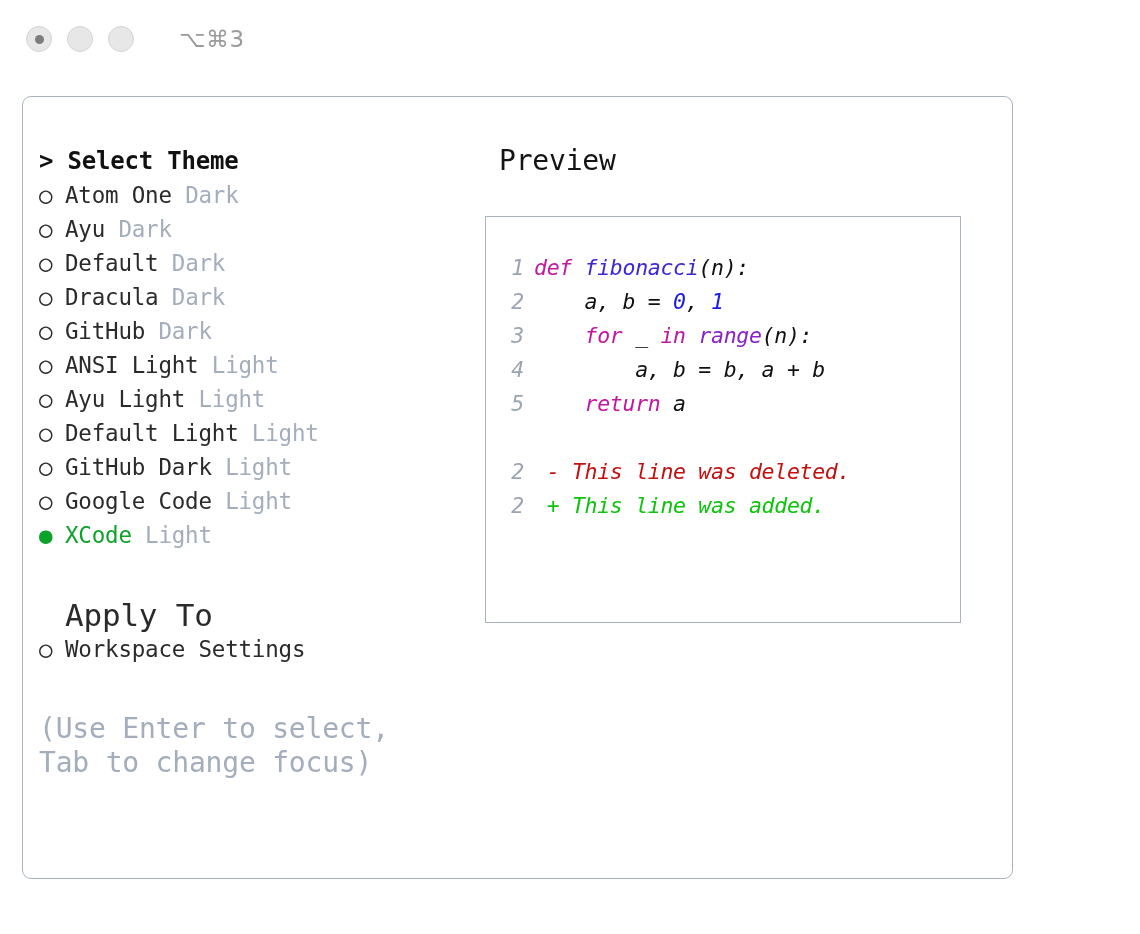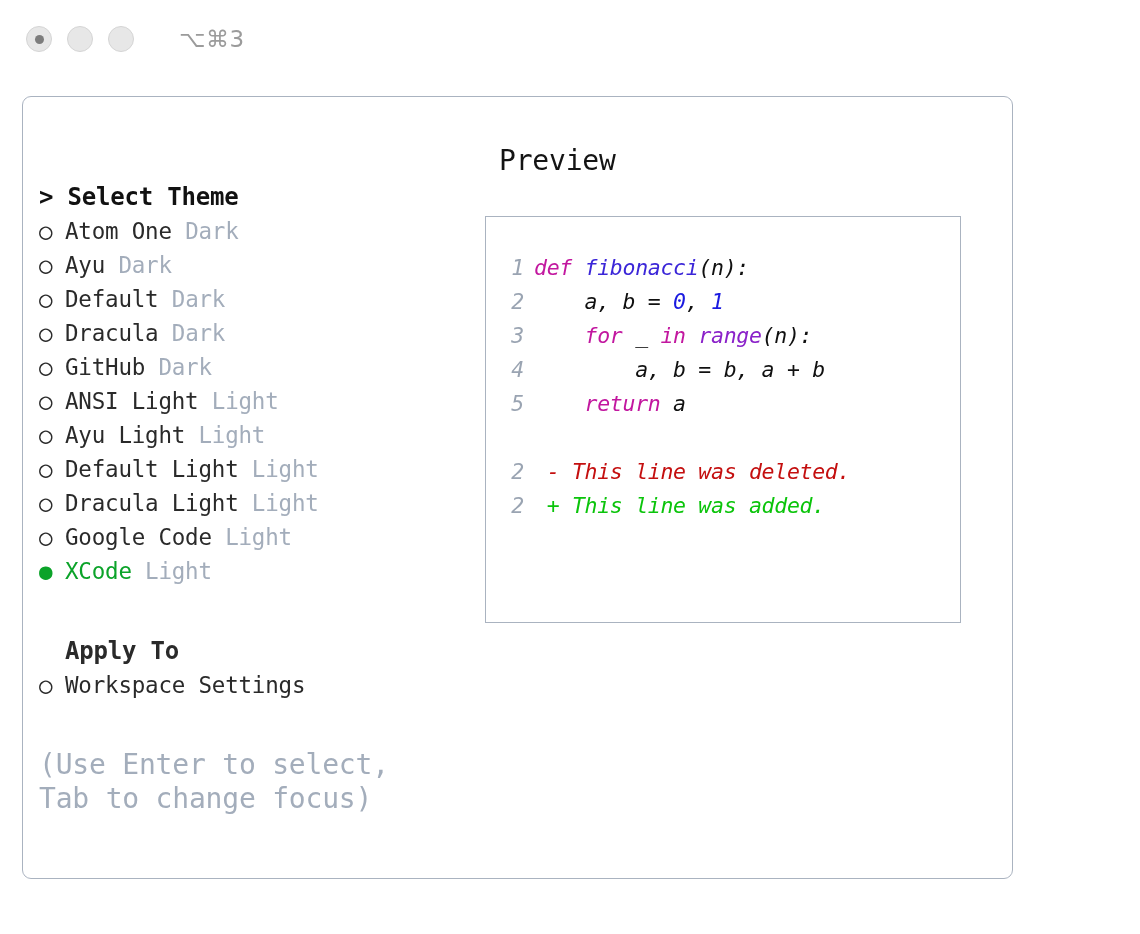--- a/index.html
+++ b/index.html
@@ -91,48 +91,46 @@
     box-sizing: border-box;
   }
 
   .list-title {
     font-size: 24px;
     font-weight: bold;
     color: #111111;
     line-height: 34px;
     white-space: pre;
     letter-spacing: -0.2px;
-    margin-top: 36px;
   }
 
   .opt-row {
     font-size: 22.5px;
     line-height: 34px;
     color: #2a2a2a;
     white-space: pre;
     letter-spacing: -0.2px;
   }
   .marker {
     display: inline-block;
     width: 26px;
     color: #2a2a2a;
   }
   .opt-row.selected .marker { color: #0ba329; }
   .opt-row.selected .opt-label { color: #0ba329; }
   .opt-label { color: #2a2a2a; }
   .opt-cat { color: #a3adbb; }
 
   .section-head {
-    font-size: 24px;
+    font-size: 31px;
     line-height: 34px;
     color: #2a2a2a;
     white-space: pre;
     letter-spacing: -0.2px;
     padding-left: 26px;
-    font-weight: bold;
   }
 
   .spacer-lg { height: 46px; }
 
   #hint {
     font-size: 28px;
     line-height: 34px;
     color: #a3adbb;
     letter-spacing: -0.2px;
     width: 410px;
@@ -208,21 +206,21 @@
         <div class="list-title">&gt; Select Theme</div>
         <div id="theme-list">
             <div class="opt-row"><span class="marker">○</span><span class="opt-label">Atom One</span><span class="opt-cat"> Dark</span></div>
             <div class="opt-row"><span class="marker">○</span><span class="opt-label">Ayu</span><span class="opt-cat"> Dark</span></div>
             <div class="opt-row"><span class="marker">○</span><span class="opt-label">Default</span><span class="opt-cat"> Dark</span></div>
             <div class="opt-row"><span class="marker">○</span><span class="opt-label">Dracula</span><span class="opt-cat"> Dark</span></div>
             <div class="opt-row"><span class="marker">○</span><span class="opt-label">GitHub</span><span class="opt-cat"> Dark</span></div>
             <div class="opt-row"><span class="marker">○</span><span class="opt-label">ANSI Light</span><span class="opt-cat"> Light</span></div>
             <div class="opt-row"><span class="marker">○</span><span class="opt-label">Ayu Light</span><span class="opt-cat"> Light</span></div>
             <div class="opt-row"><span class="marker">○</span><span class="opt-label">Default Light</span><span class="opt-cat"> Light</span></div>
-            <div class="opt-row"><span class="marker">○</span><span class="opt-label">Dracula Light</span><span class="opt-cat"> Light</span></div>
+            <div class="opt-row"><span class="marker">○</span><span class="opt-label">GitHub Dark</span><span class="opt-cat"> Light</span></div>
             <div class="opt-row"><span class="marker">○</span><span class="opt-label">Google Code</span><span class="opt-cat"> Light</span></div>
             <div class="opt-row selected"><span class="marker">●</span><span class="opt-label">XCode</span><span class="opt-cat"> Light</span></div>
           </div>
 
         <div class="spacer-lg"></div>
         <div class="section-head">Apply To</div>
         <div id="apply-list">
             <div class="opt-row"><span class="marker">○</span><span class="opt-label">Workspace Settings</span></div>
           </div>
 

